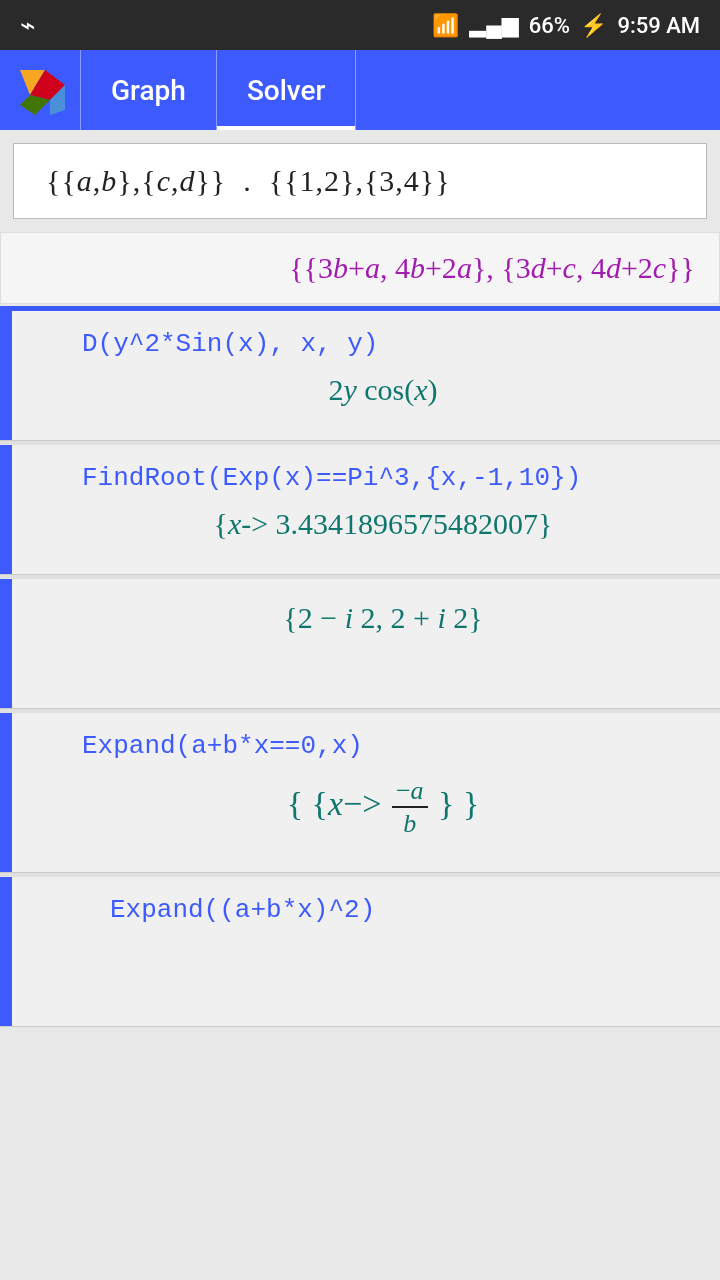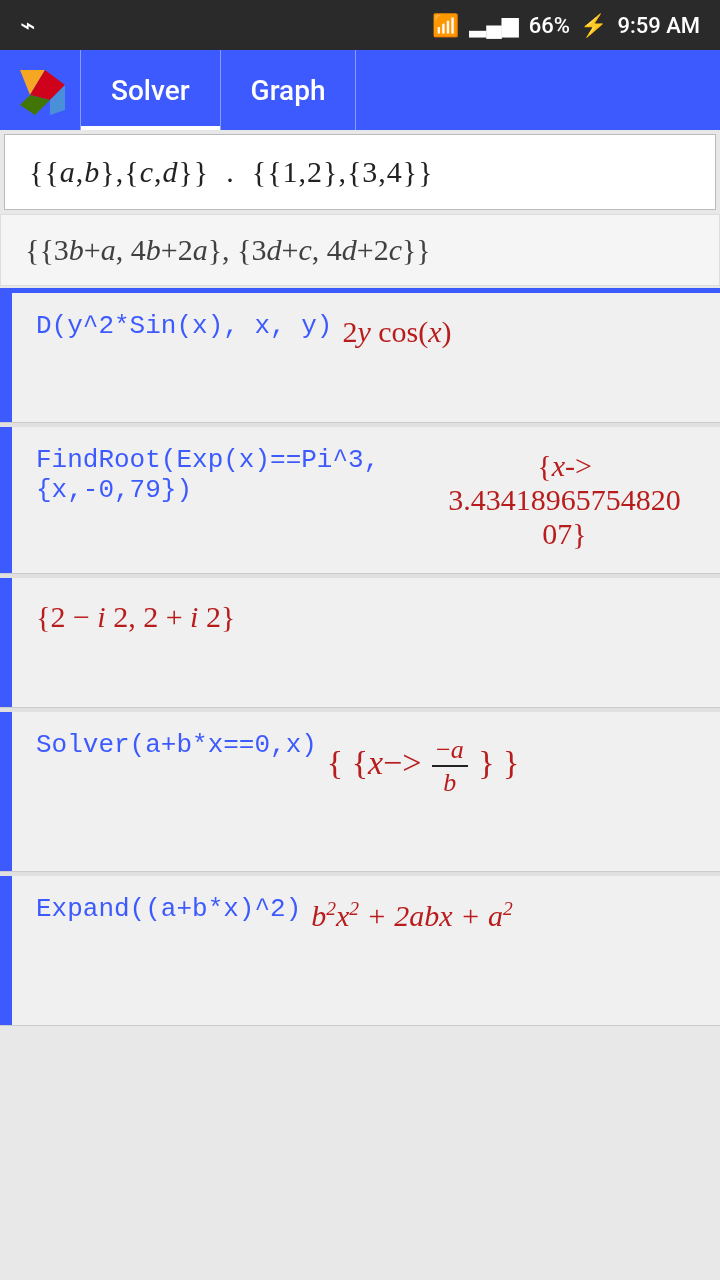--- a/index.html
+++ b/index.html
@@ -67,36 +67,36 @@
       left: 0;
       right: 0;
       height: 4px;
       background: white;
     }
 
     
     .input-area {
       background: white;
       border: 1px solid #bbb;
-      margin: 4px;
-      padding: 20px 24px;
+      margin: 13px;
+      padding: 20px 32px;
       font-size: 30px;
       color: #222;
       font-family: 'Georgia', serif;
       letter-spacing: 1px;
     }
 
     
     .result-box {
       background: #f5f5f5;
       border: 1px solid #ddd;
       padding: 18px 24px;
-      text-align: left;
+      text-align: right;
       font-size: 30px;
-      color: #404040;
+      color: #a21caf;
       font-family: 'Georgia', serif;
       margin-bottom: 2px;
     }
 
     
     .blue-bar {
       height: 5px;
       background: #3d5afe;
       width: 100%;
     }
@@ -114,33 +114,34 @@
       min-height: 130px;
       margin-bottom: 4px;
     }
     .item-accent {
       width: 12px;
       background: #3d5afe;
       flex-shrink: 0;
     }
     .item-content {
       flex: 1;
-      padding: 18px 24px;
-      display: flex;
-      flex-direction: row;
+      padding: 18px 36px;
+      display: flex;
+      flex-direction: column;
       gap: 10px;
+      margin-left: 34px;
     }
     .item-input {
       color: #3d5afe;
       font-size: 26px;
       font-family: 'Courier New', monospace;
       font-weight: 500;
     }
     .item-output {
-      color: #b91c1c;
+      color: #0f766e;
       font-size: 30px;
       font-family: 'Georgia', serif;
       text-align: center;
       padding: 4px 0;
     }
     .item-output.math {
       font-style: italic;
     }
 
     
@@ -192,25 +193,25 @@
 
   <svg class="logo" viewBox="0 0 60 60" xmlns="http://www.w3.org/2000/svg">
     <polygon points="30,5 55,20 55,40 30,55 5,40 5,20" fill="none"></polygon>
     <polygon points="10,10 35,10 20,35" fill="#f5a623"></polygon>
     <polygon points="35,10 55,25 40,40 20,35" fill="#d0021b"></polygon>
     <polygon points="20,35 40,40 25,55 10,45" fill="#417505"></polygon>
     <polygon points="40,40 55,25 55,50 40,55" fill="#4a90d9"></polygon>
   </svg>
 
   <div class="nav-tabs">
+    <div class="nav-tab">
+      <span>Graph</span>
+    </div>
     <div class="nav-tab active">
       <span>Solver</span>
-    </div>
-    <div class="nav-tab">
-      <span>Graph</span>
     </div>
   </div>
 </div>
 
 <div class="input-area">
   {{<em>a</em>,<em>b</em>},{<em>c</em>,<em>d</em>}} &nbsp;.&nbsp; {{1,2},{3,4}}
 </div>
 
 <div class="result-box">
   {{3<em>b</em>+<em>a</em>, 4<em>b</em>+2<em>a</em>}, {3<em>d</em>+<em>c</em>, 4<em>d</em>+2<em>c</em>}}
@@ -226,56 +227,53 @@
       <div class="item-input">D(y^2*Sin(x), x, y)</div>
       <div class="item-output">
         2<em>y</em> cos(<em>x</em>)
       </div>
     </div>
   </div>
 
   <div class="history-item">
     <div class="item-accent"></div>
     <div class="item-content">
-      <div class="item-input">FindRoot(Exp(x)==Pi^3,{x,-0,79})</div>
+      <div class="item-input">FindRoot(Exp(x)==Pi^3,{x,-1,10})</div>
       <div class="item-output">
         {<em>x</em>-&gt; 3.43418965754820​07}
       </div>
     </div>
   </div>
 
   <div class="history-item">
     <div class="item-accent"></div>
     <div class="item-content">
       <div class="item-output">
         {2 − <em>i</em> 2, 2 + <em>i</em> 2}
       </div>
     </div>
   </div>
 
   <div class="history-item" style="min-height:160px;">
     <div class="item-accent"></div>
     <div class="item-content">
-      <div class="item-input">Solver(a+b*x==0,x)</div>
+      <div class="item-input">Expand(a+b*x==0,x)</div>
       <div class="item-output" style="font-size:34px;">
         {&nbsp;{<em>x</em>−&gt;
         <span class="frac">
           <span class="num">−<em>a</em></span>
           <span class="den"><em>b</em></span>
         </span>
         }&nbsp;}
       </div>
     </div>
   </div>
 
-  <div class="history-item" style="min-height:150px;">
+  <div class="history-item" style="min-height:150px;gap:28px;">
     <div class="item-accent"></div>
     <div class="item-content">
       <div class="item-input">Expand((a+b*x)^2)</div>
-      <div class="item-output math">
-        <em>b</em><sup>2</sup><em>x</em><sup>2</sup> + 2<em>abx</em> + <em>a</em><sup>2</sup>
-      </div>
     </div>
   </div>
 
 
 
 </div>
 
 </body></html>

